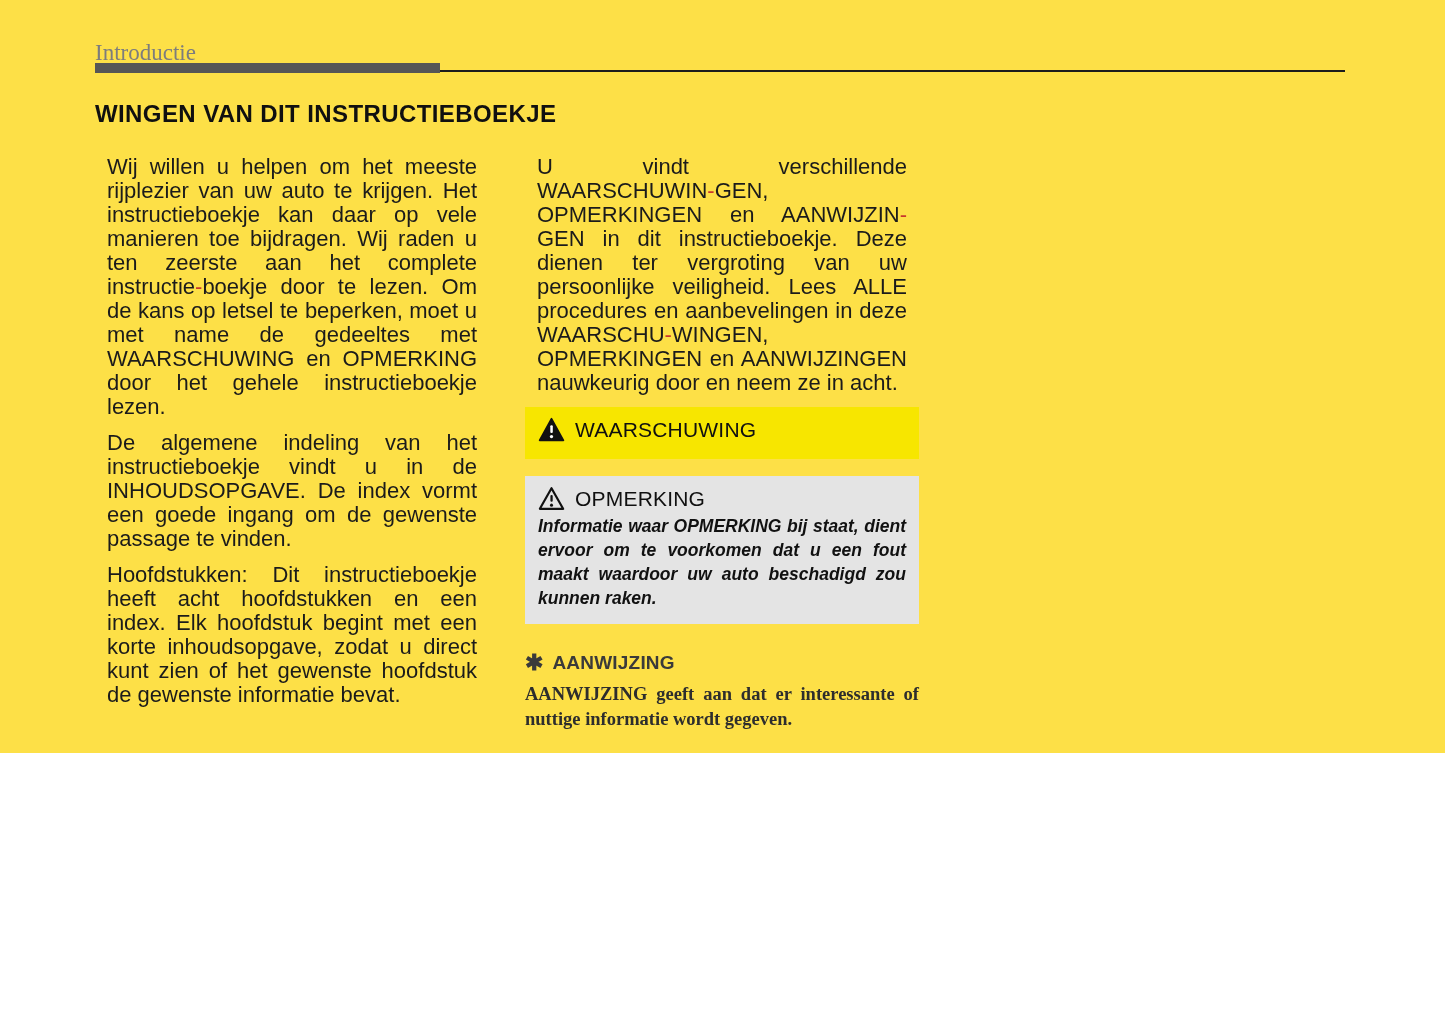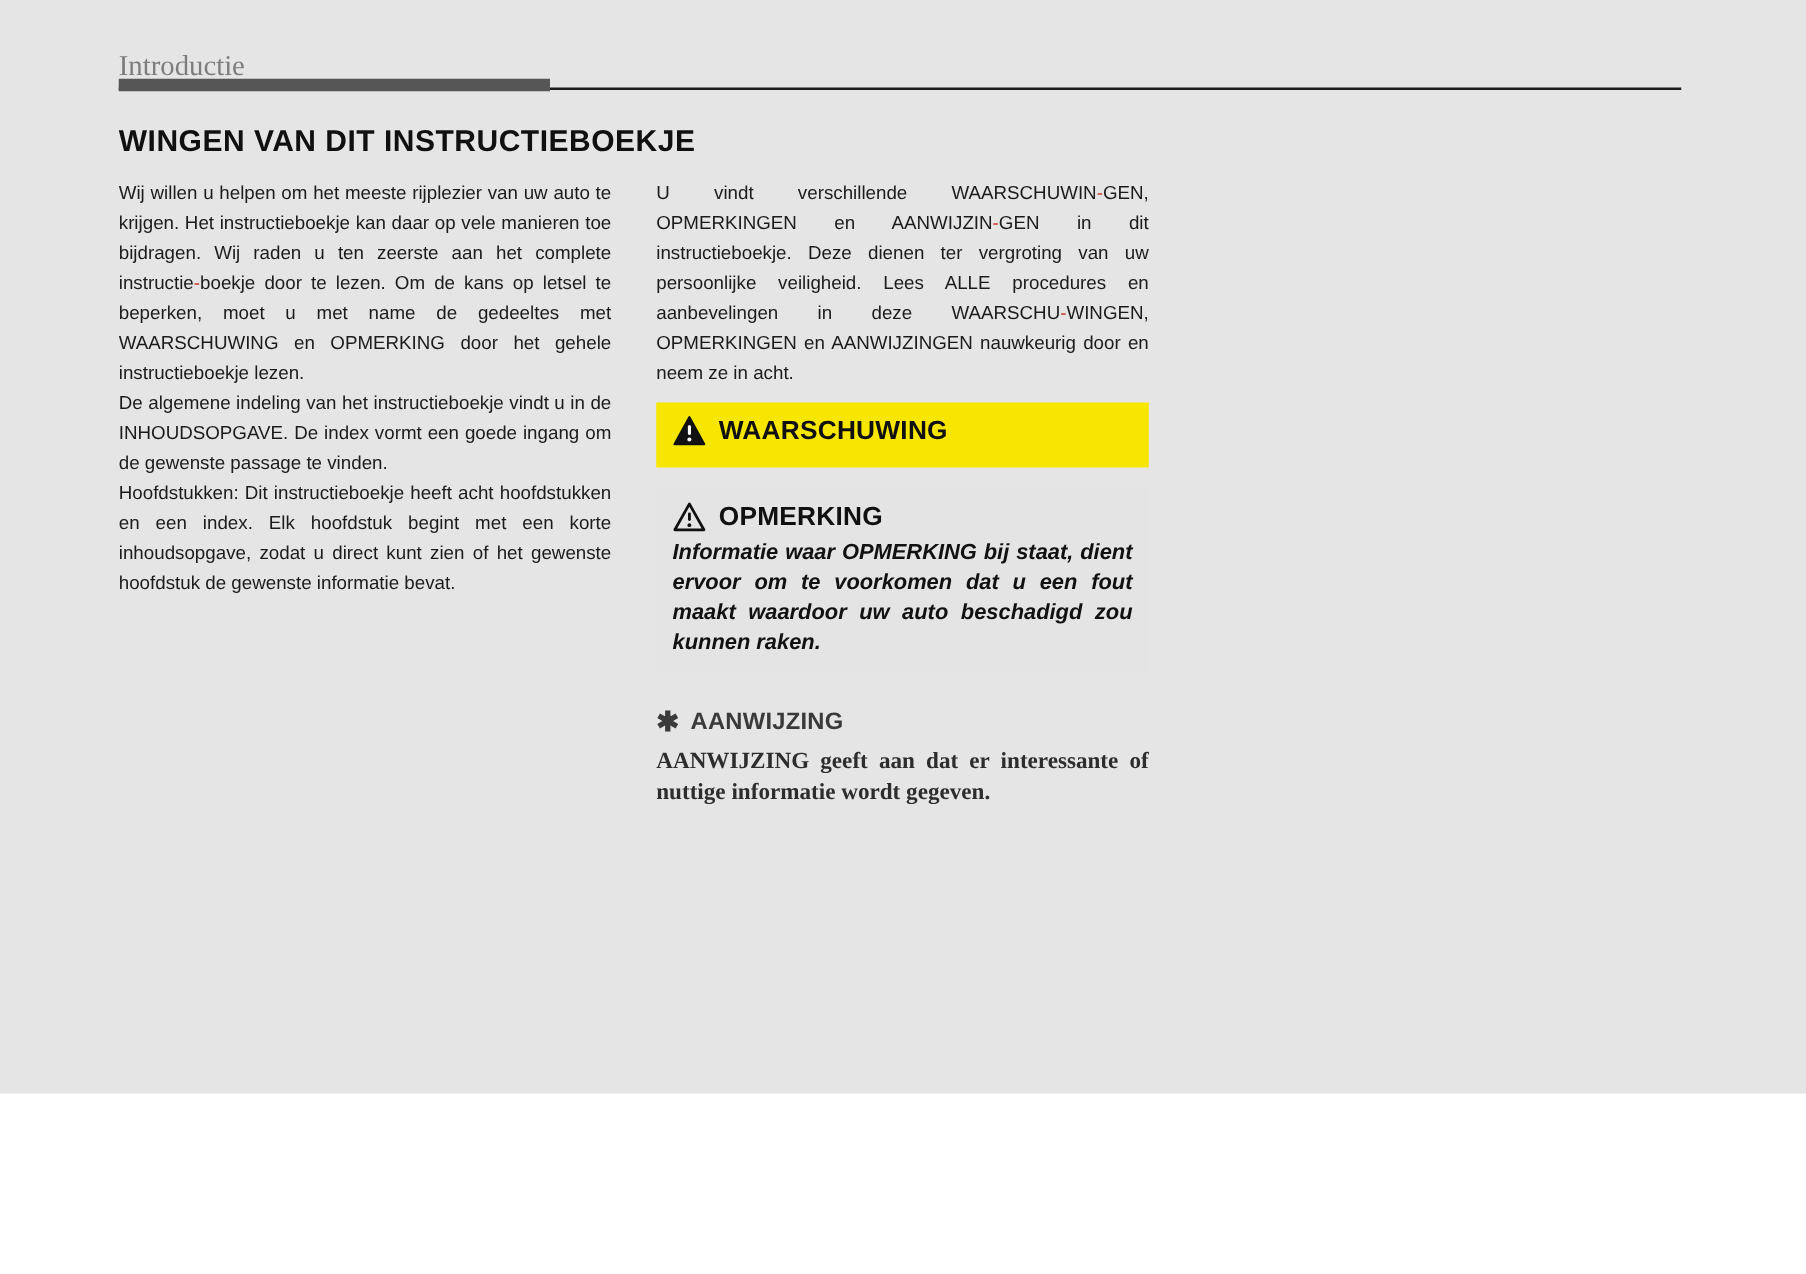--- a/index.html
+++ b/index.html
@@ -4,42 +4,42 @@
 <style>
   :root{
     --accent_red:#c8372d;
     --warning_yellow:#f7e600;
     --note_gray:#e4e4e4;
     --header_gray:#7d7d7d;
     --bar_dark:#565656;
   }
   html,body{margin:0;padding:0;background:#ffffff;}
   .page{
-    position:relative;width:1445px;height:875px;background:#e5e5e5;overflow:hidden;
+    position:relative;width:1445px;height:753px;background:#fde047;overflow:hidden;
     font-family:"Liberation Sans",sans-serif;color:#1b1b1b;
   }
   .section-header{
     position:absolute;left:95px;top:40px;
     font-family:"Liberation Serif",serif;font-size:23px;color:var(--header_gray);
   }
   .header-rule{position:absolute;left:95px;top:70px;width:1250px;height:2px;background:#1c1c1c;}
   .header-bar{position:absolute;left:95px;top:63px;width:345px;height:10px;background:var(--bar_dark);}
   .page-title{
     position:absolute;left:95px;top:100px;margin:0;
     font-size:24px;font-weight:700;color:#101010;letter-spacing:.4px;
   }
   .cols{position:absolute;left:95px;top:143px;width:824px;display:flex;gap:36px;}
   .col{width:394px;}
-  p.body{margin:0;font-size:15px;line-height:24px;text-align:justify;color:#1b1b1b;}
+  p.body{margin:12px;font-size:22px;line-height:24px;text-align:justify;color:#1b1b1b;}
   .red{color:var(--accent_red);}
   .box{margin-top:11px;padding:10px 13px 14px 13px;}
   .box.warning{background:var(--warning_yellow);}
   .box.note{background:var(--note_gray);margin-top:17px;}
   .box-head{display:flex;align-items:center;gap:10px;margin-bottom:3px;}
-  .box-title{font-size:21px;font-weight:700;color:#101010;letter-spacing:.2px;}
+  .box-title{font-size:21px;font-weight:400;color:#101010;letter-spacing:.2px;}
   .box-body{margin:0;font-size:17.5px;line-height:24px;text-align:justify;font-weight:700;color:#111;}
   .box.note .box-body{font-style:italic;}
   .icon-wrap{display:inline-flex;width:27px;height:25px;flex:0 0 auto;}
   .tip{margin-top:28px;}
   .tip-head{display:flex;align-items:center;gap:9px;color:#3a3a3a;}
   .asterisk-icon{font-size:22px;font-weight:700;line-height:1;color:#3a3a3a;}
   .tip-title{font-size:19px;font-weight:700;letter-spacing:.2px;}
   .tip-body{
     margin:8px 0 0 0;font-family:"Liberation Serif",serif;font-weight:700;
     font-size:18.5px;line-height:25px;text-align:justify;color:#2d2d2d;

